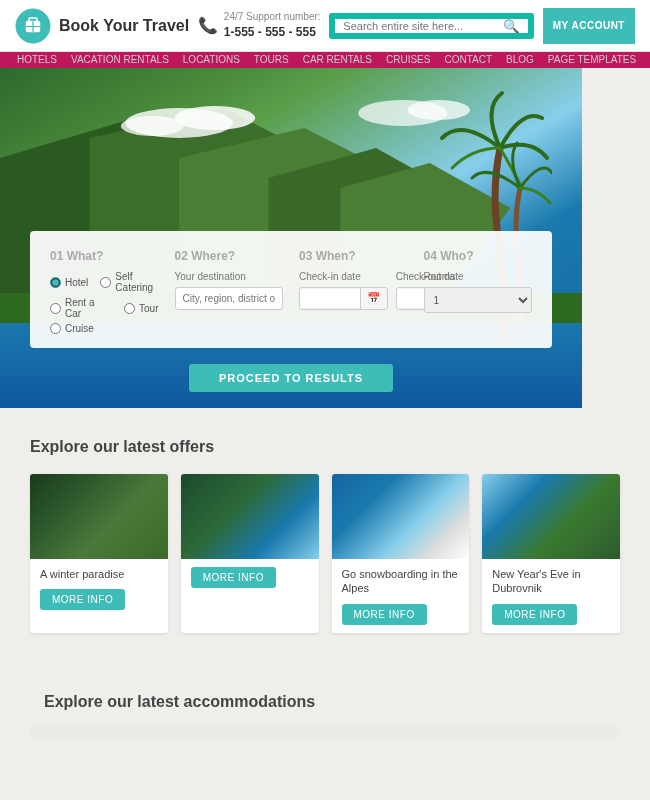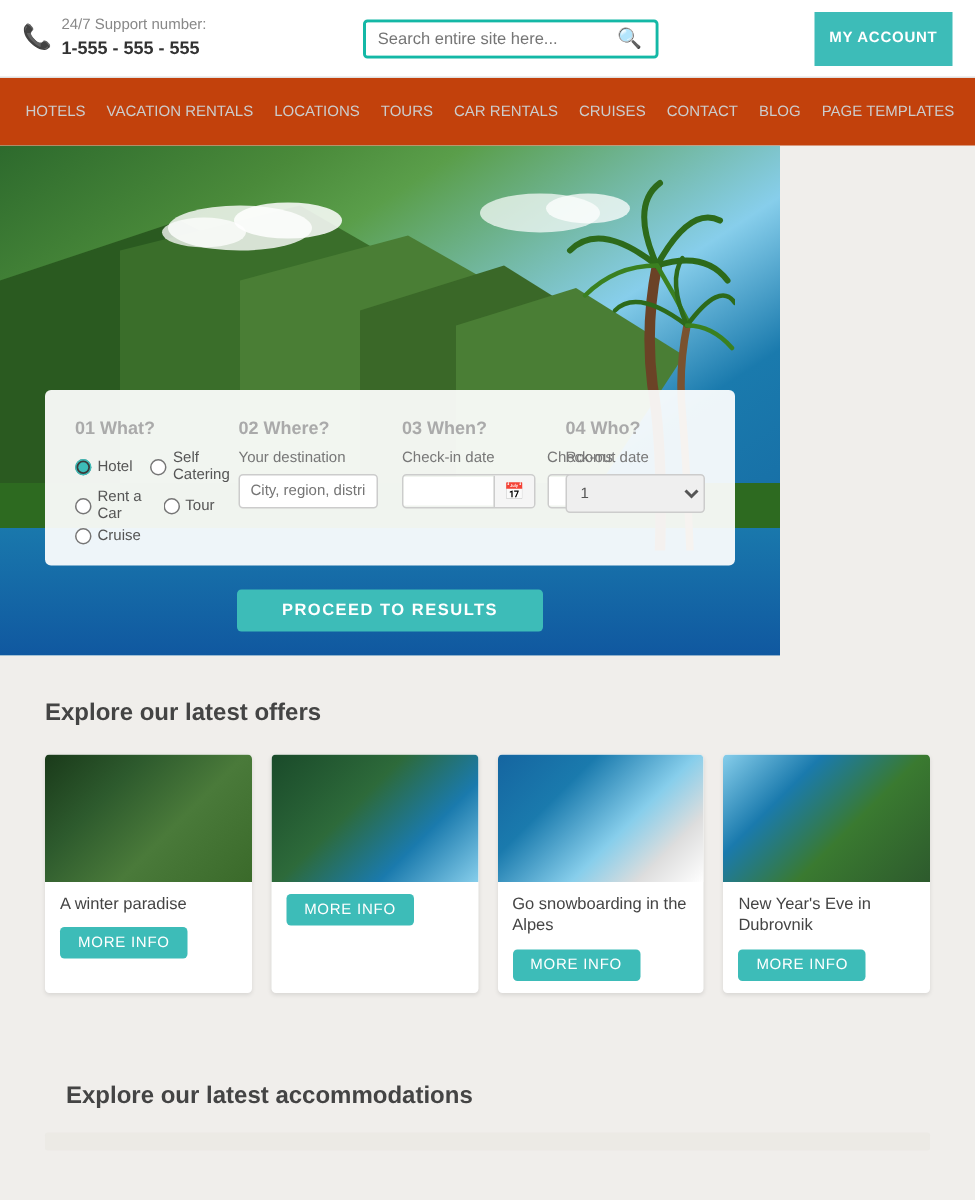--- a/index.html
+++ b/index.html
@@ -41,21 +41,21 @@
       font-size: 16px;
     }
     .support-text {
       line-height: 1.4;
     }
     .support-text .label { color: #888; font-size: 10px; }
     .support-text .number { color: #333; font-weight: bold; font-size: 12px; }
     .search-box {
       display: flex;
       align-items: center;
-      border: 2px solid #14b8a6;
+      border: 6px solid #14b8a6;
       border-radius: 3px;
       overflow: hidden;
       height: 26px;
     }
     .search-box input {
       border: none;
       outline: none;
       padding: 0 8px;
       font-size: 11px;
       color: #999;
@@ -80,40 +80,40 @@
       cursor: pointer;
       text-transform: uppercase;
       letter-spacing: 0.5px;
       height: 36px;
       display: flex;
       align-items: center;
     }
 
     
     .nav-bar {
-      background: #c2410c;
+      background: #be185d;
       display: flex;
       align-items: center;
       padding: 0 10px;
-      height: 45px;
+      height: 16px;
     }
     .nav-bar a {
       color: #ccc;
       text-decoration: none;
       font-size: 10px;
       padding: 0 7px;
       text-transform: uppercase;
       line-height: 30px;
       white-space: nowrap;
     }
 
     
     .hero {
       position: relative;
-      width: 520px;
+      width: 582px;
       height: 340px;
       overflow: hidden;
     }
     .hero-bg {
       width: 100%;
       height: 100%;
       background: linear-gradient(
         to bottom right,
         #2d6a2d 0%,
         #4a8a3a 20%,
@@ -327,20 +327,30 @@
       left: 0;
       right: 0;
       display: flex;
       justify-content: center;
     }
   </style>
 </head>
 <body>
 
 <header class="header">
+  <div class="logo-area">
+    <svg class="logo-icon" viewBox="0 0 36 36">
+      <circle cx="18" cy="18" r="17" fill="#3dbcb8" stroke="#3dbcb8"></circle>
+      <rect x="11" y="13" width="14" height="11" rx="2" fill="white" stroke="white" stroke-width="0.5"></rect>
+      <rect x="14" y="10" width="8" height="5" rx="1" fill="none" stroke="white" stroke-width="1.5"></rect>
+      <line x1="18" y1="13" x2="18" y2="24" stroke="#3dbcb8" stroke-width="1.2"></line>
+      <line x1="11" y1="18.5" x2="25" y2="18.5" stroke="#3dbcb8" stroke-width="1.2"></line>
+    </svg>
+    <span class="logo-text">Book Your Travel</span>
+  </div>
 
   <div class="header-center">
     <span class="phone-icon">📞</span>
     <div class="support-text">
       <div class="label">24/7 Support number:</div>
       <div class="number">1-555 - 555 - 555</div>
     </div>
   </div>
 
   <div class="search-box">

